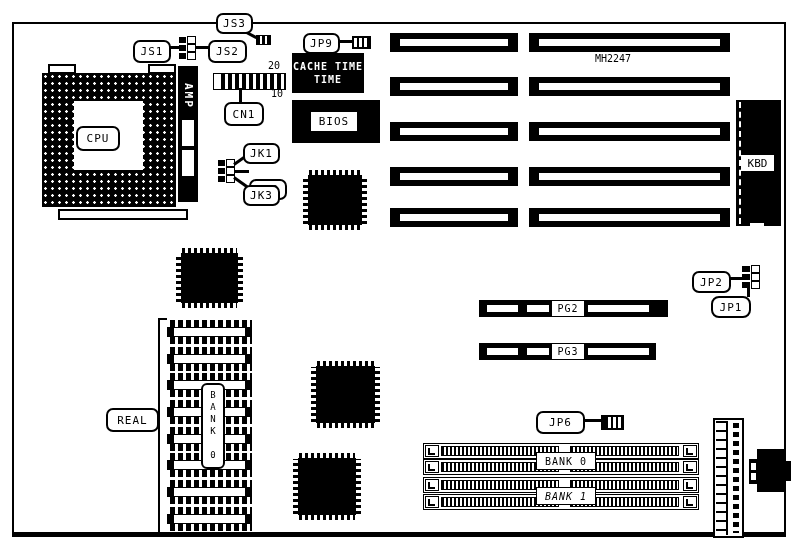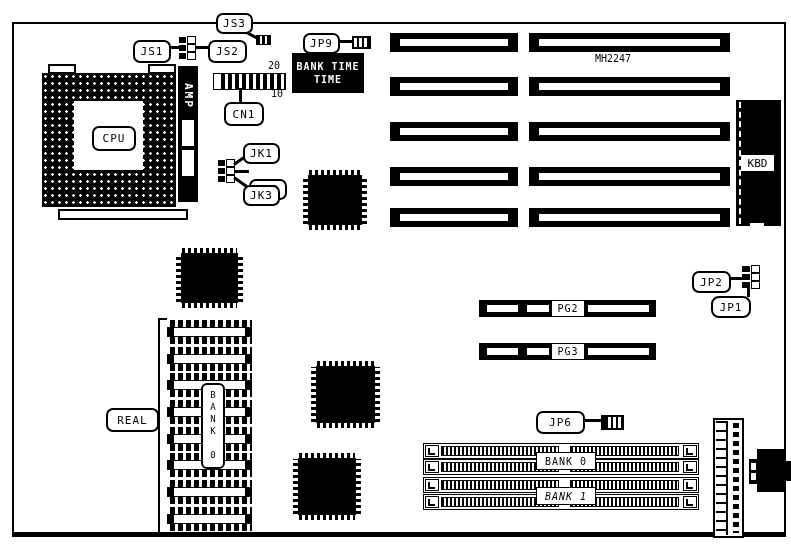--- a/index.html
+++ b/index.html
@@ -102,21 +102,21 @@
 <body>
 
 <div id="stage">
   <div class="board"></div>
 
   <div class="socket"></div>
   <div class="socket-center"></div>
   <div class="tab" style="left:48px;top:64px;width:24px;"></div>
   <div class="tab" style="left:148px;top:64px;width:24px;"></div>
   <div class="lever"></div>
-  <div class="callout" style="left:92px;top:126px;width:40px;height:21px;">
+  <div class="callout" style="left:76px;top:126px;width:40px;height:21px;">
     <span>CPU</span>
   </div>
   <div class="ampbar"></div>
   <div class="amptext">AMP</div>
   <div class="ampslot" style="top:120px;"></div>
   <div class="ampslot" style="top:150px;"></div>
 
   <div class="callout" style="left:133px;top:40px;width:34px;height:19px;">
     <span>JS1</span>
   </div>
@@ -147,24 +147,29 @@
 
   <div class="cn1bar"></div>
   <div class="pinnum" style="left:268px;top:61px;">20</div>
   <div class="pinnum" style="left:271px;top:89px;">10</div>
   <div class="leadv" style="left:239px;top:88px;height:15px;"></div>
   <div class="callout" style="left:224px;top:102px;width:36px;height:20px;">
     <span>CN1</span>
   </div>
 
   <div class="blackbox" style="left:292px;top:53px;width:72px;height:40px;">
-    <div class="rtc-line">BANK TIME</div>
+    <div class="rtc-line">CACHE TIME</div>
     <div class="rtc-line">TIME</div>
   </div>
 
+  <div class="blackbox" style="left:292px;top:100px;width:88px;height:43px;">
+    <div class="whitebox" style="left:19px;top:12px;width:46px;height:19px;font-size:11px;letter-spacing:1px;">
+      <span>BIOS</span>
+    </div>
+  </div>
 
   <div class="jblock" style="left:218px;top:160px;width:16px;height:22px;">
     <span></span>
       <span></span>
       <span></span>
       <span></span>
       <span></span>
       <span></span>
   </div>
   <div class="callout" style="left:243px;top:143px;width:33px;height:17px;">
@@ -199,21 +204,21 @@
   <div class="mh">MH2247</div>
 
   <div class="kbd">
     <div class="kbd-dash"></div>
     <div class="kbd-notch"></div>
     <div class="whitebox" style="left:5px;top:55px;width:33px;height:16px;font-size:11px;">
       <span>KBD</span>
     </div>
   </div>
 
-  <div class="slot-pg" style="top:300px;">
+  <div class="slot-pg" style="top:300px;padding-left:12px;">
     <div class="pgstripe" style="left:8px;width:31px;"></div>
     <div class="pgstripe" style="left:48px;width:22px;"></div>
     <div class="pglabel">PG2</div>
     <div class="pgstripe" style="left:109px;width:61px;"></div>
   </div>
   <div class="slot-pg" style="top:343px;">
     <div class="pgstripe" style="left:8px;width:31px;"></div>
     <div class="pgstripe" style="left:48px;width:22px;"></div>
     <div class="pglabel">PG3</div>
     <div class="pgstripe" style="left:109px;width:61px;"></div>

